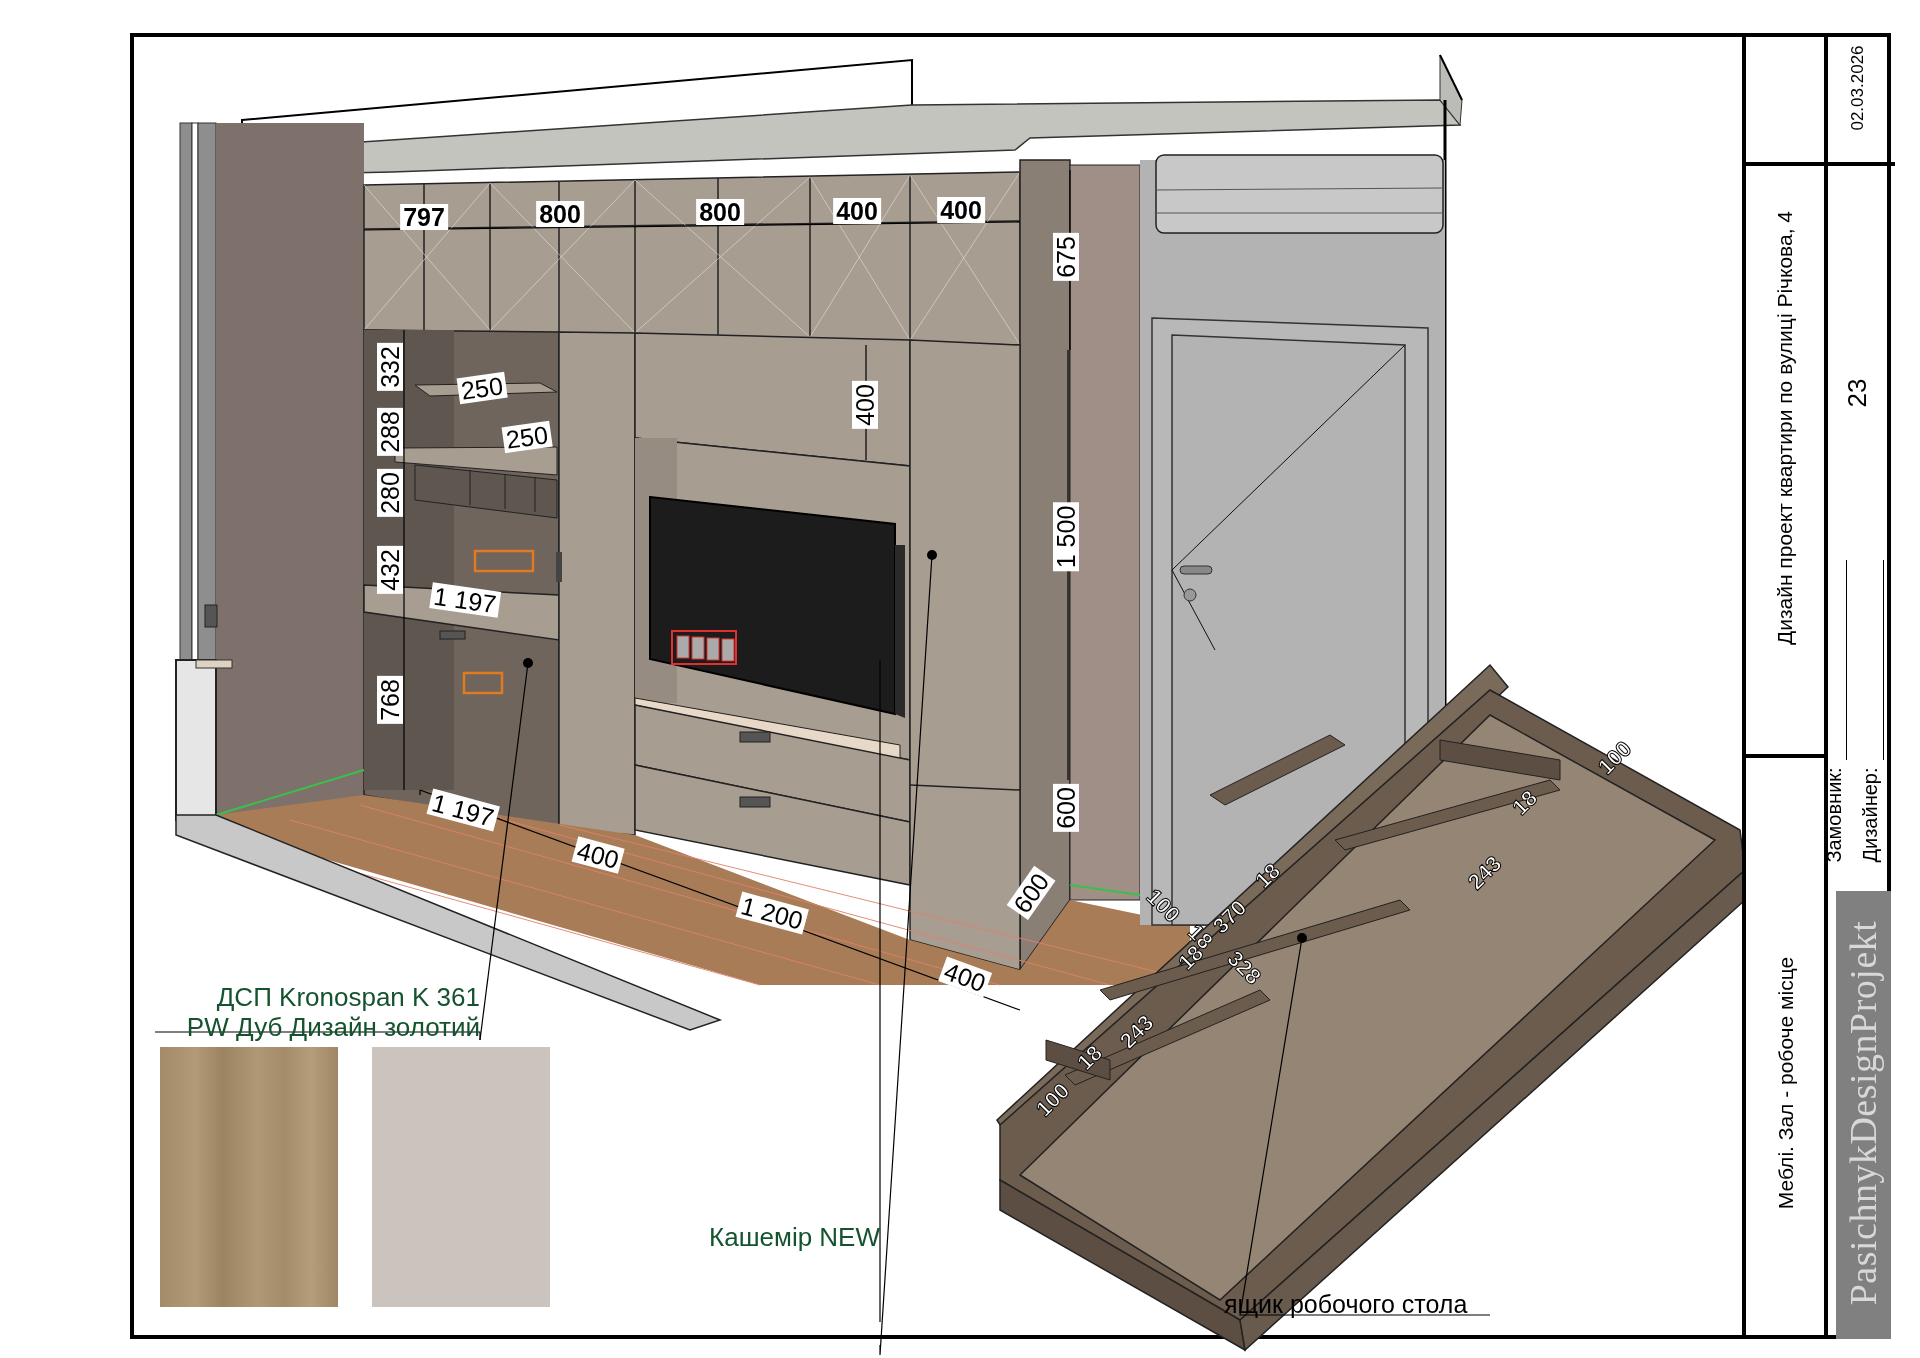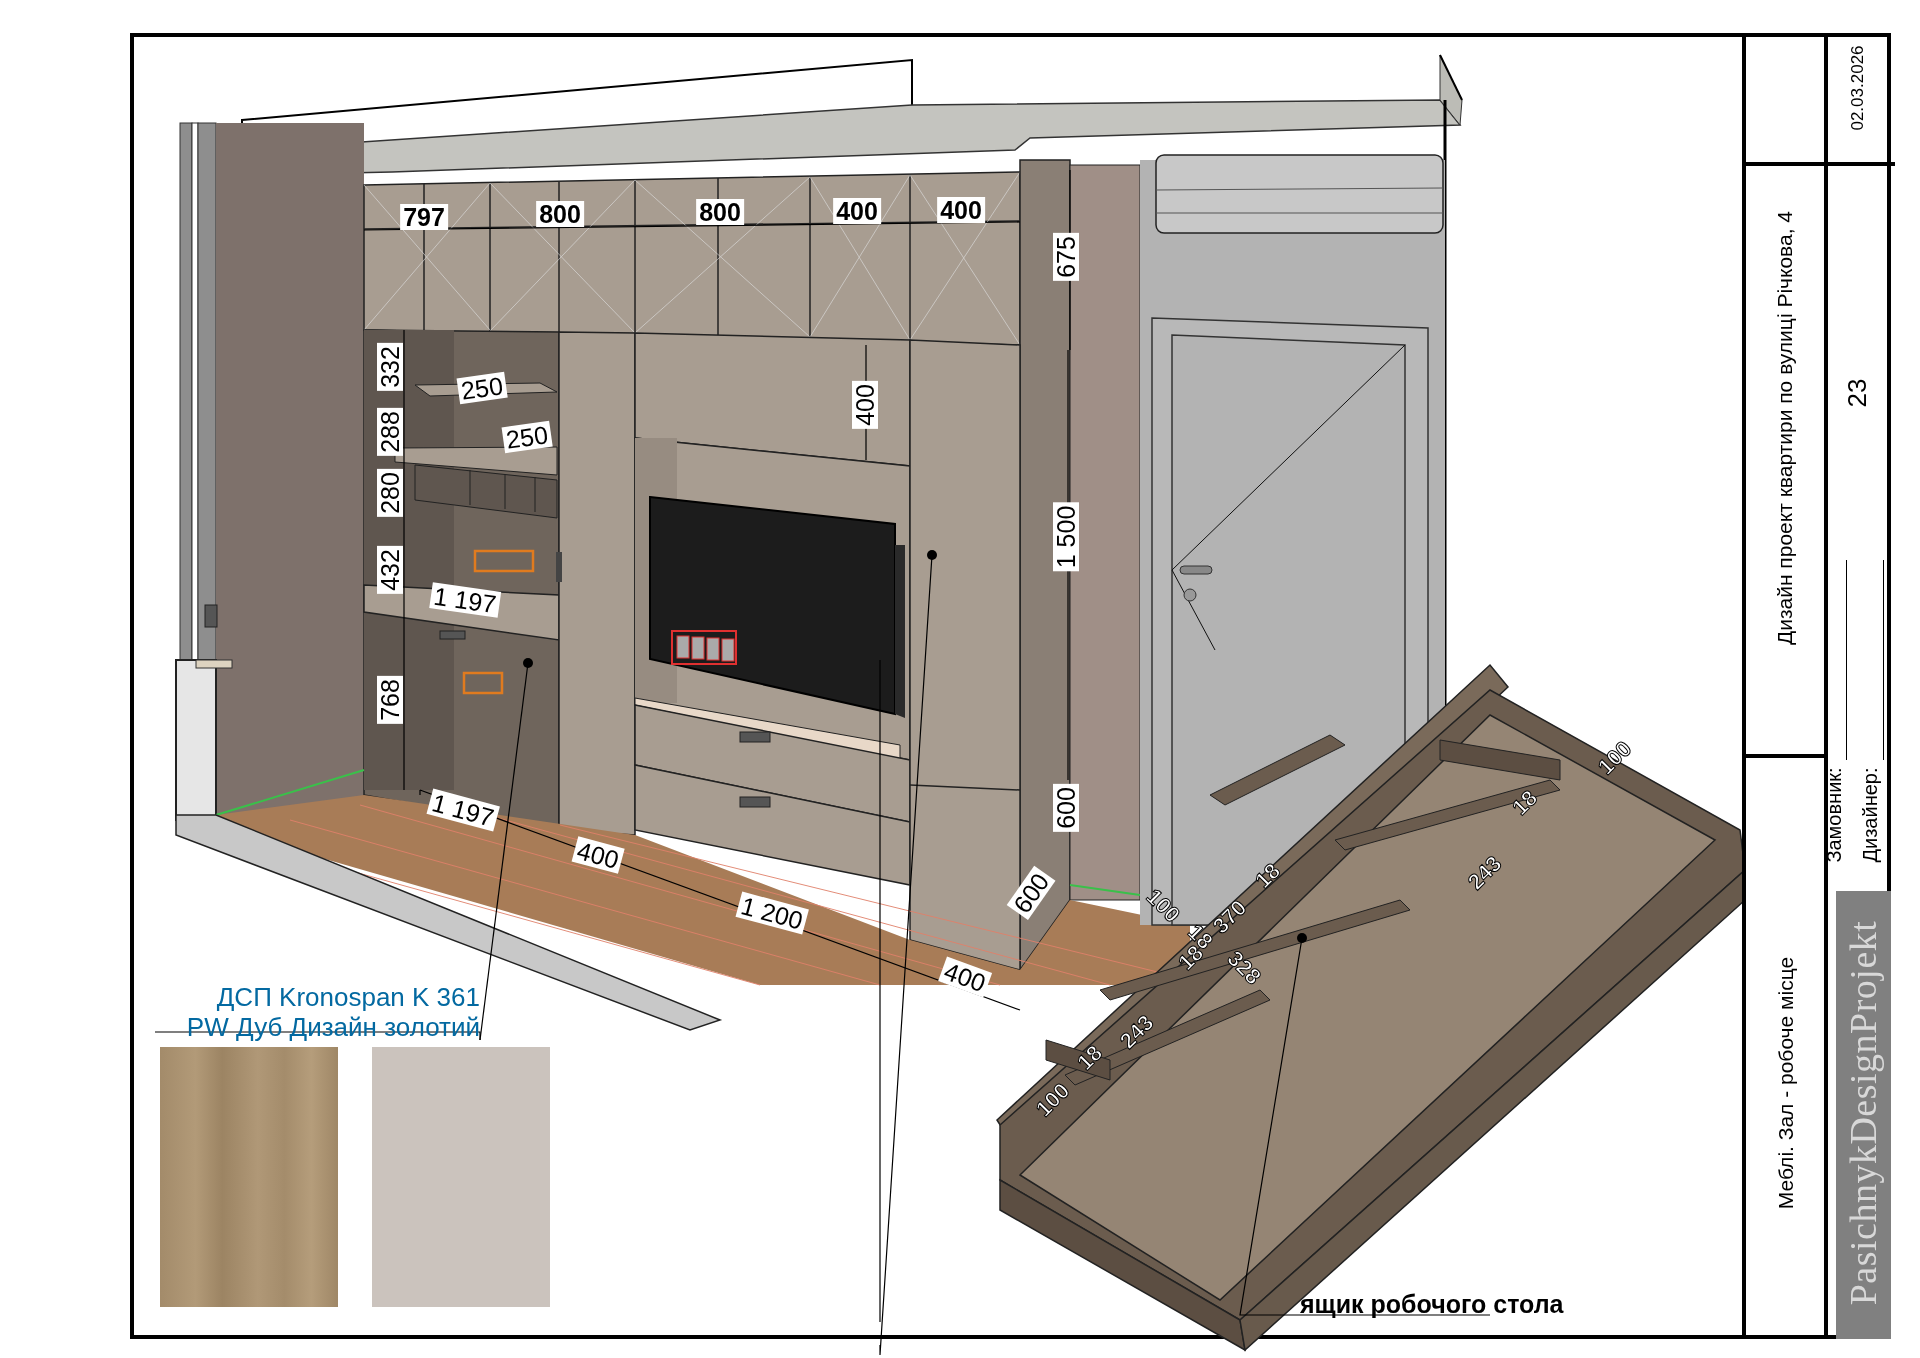--- a/index.html
+++ b/index.html
@@ -4,21 +4,21 @@
 <style>
   html,body{margin:0;padding:0;background:#ffffff;}
   body{width:1920px;height:1358px;position:relative;overflow:hidden;font-family:"Liberation Sans",sans-serif;color:#000;}
   .sheet{position:absolute;left:130px;top:33px;width:1761px;height:1306px;border:4px solid #000;box-sizing:border-box;background:#fff;}
   svg.scene{position:absolute;left:0;top:0;width:1920px;height:1358px;}
   .dim{position:absolute;background:#fff;font-family:"Liberation Sans",sans-serif;font-size:25px;line-height:26px;padding:0 3px;white-space:nowrap;color:#000;transform-origin:center center;}
   .dim.v{transform:translate(-50%,-50%) rotate(-90deg);}
   .dim.h{transform:translate(-50%,-50%);font-weight:bold;}
   .dim.r{transform:translate(-50%,-50%) rotate(var(--rot));}
   .dd{position:absolute;font-family:"Liberation Sans",sans-serif;font-size:22px;color:#fff;font-weight:bold;-webkit-text-stroke:1px #000;white-space:nowrap;transform:translate(-50%,-50%) rotate(var(--rot));}
-  .mat{position:absolute;font-family:"Liberation Sans",sans-serif;font-size:26px;line-height:30px;text-align:right;white-space:nowrap;color:#0369a1;}
+  .mat{position:absolute;font-family:"Liberation Sans",sans-serif;font-size:26px;line-height:30px;text-align:right;white-space:nowrap;color:#14532d;}
   .swatch{position:absolute;}
   .tb{position:absolute;border-left:4px solid #000;box-sizing:border-box;}
   .tb-cell{position:absolute;box-sizing:border-box;border:0 solid #000;}
   .vtext{position:absolute;white-space:nowrap;transform:translate(-50%,-50%) rotate(-90deg);font-family:"Liberation Sans",sans-serif;color:#000;}
   .brand{position:absolute;left:1836px;top:891px;width:55px;height:448px;background:#808080;}
   .brand-text{position:absolute;white-space:nowrap;transform:translate(-50%,-50%) rotate(-90deg);font-family:"Liberation Serif",serif;color:#d8d8d8;font-size:38px;letter-spacing:0.5px;}
   .leader-label{position:absolute;font-family:"Liberation Sans",sans-serif;font-size:25px;white-space:nowrap;}
 </style>
 </head>
 <body>
@@ -197,29 +197,30 @@
 <div class="dd" style="left:1485px;top:873px;--rot:-45deg;">243</div>
 <div class="dd" style="left:1268px;top:876px;--rot:-45deg;">18</div>
 <div class="dd" style="left:1163px;top:906px;--rot:45deg;">100</div>
 <div class="dd" style="left:1230px;top:917px;--rot:-45deg;">370</div>
 <div class="dd" style="left:1200px;top:937px;--rot:45deg;">18</div>
 <div class="dd" style="left:1191px;top:958px;--rot:-45deg;">18</div>
 <div class="dd" style="left:1244px;top:968px;--rot:45deg;">328</div>
 <div class="dd" style="left:1137px;top:1032px;--rot:-45deg;">243</div>
 <div class="dd" style="left:1090px;top:1058px;--rot:-45deg;">18</div>
 <div class="dd" style="left:1053px;top:1100px;--rot:-45deg;">100</div>
-<div class="leader-label" style="left:1300px;top:1290px;font-weight:bold;">ящик робочого стола</div>
+<div class="leader-label" style="left:1224px;top:1290px;">ящик робочого стола</div>
 
 <div class="mat" style="right:1440px;top:982px;">
   <div>ДСП Kronospan K 361</div>
   <div>PW Дуб Дизайн золотий</div>
 </div>
 <div class="swatch" style="left:160px;top:1047px;width:178px;height:260px;background:linear-gradient(90deg,#a38b6a 0%,#b29a78 20%,#9c8463 35%,#b09877 55%,#a48c6b 70%,#b59d7b 85%,#9f8766 100%);"></div>
 <div class="swatch" style="left:372px;top:1047px;width:178px;height:260px;background:#cbc3bd;"></div>
 <div class="mat" style="right:1040px;top:1222px;">
+  <div>Кашемір NEW</div>
 </div>
 
 <div class="tb" style="left:1742px;top:33px;width:149px;height:1306px;">
   <div class="tb-cell" style="left:0;top:0;width:82px;height:133px;border-right:4px solid #000;border-bottom:4px solid #000;"></div>
   <div class="tb-cell" style="left:82px;top:0;width:67px;height:133px;border-bottom:4px solid #000;"></div>
   <div class="tb-cell" style="left:0;top:133px;width:82px;height:592px;border-right:4px solid #000;border-bottom:4px solid #000;"></div>
   <div class="tb-cell" style="left:82px;top:133px;width:67px;height:592px;"></div>
   <div class="tb-cell" style="left:0;top:725px;width:82px;height:581px;border-right:4px solid #000;"></div>
 </div>
 <div class="vtext" style="left:1858px;top:88px;font-size:17px;">02.03.2026</div>

